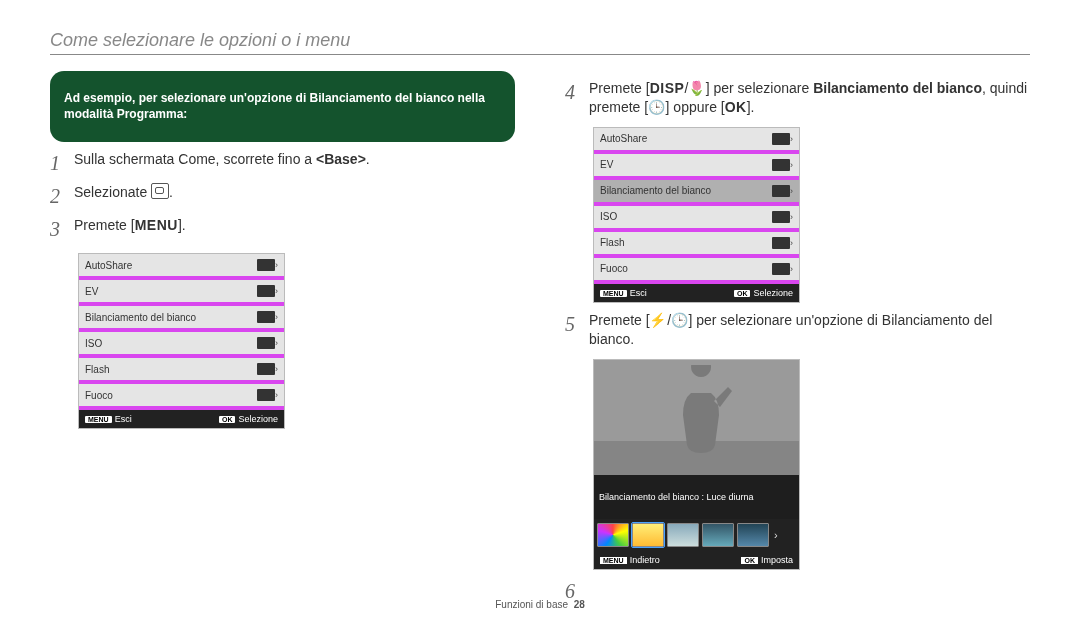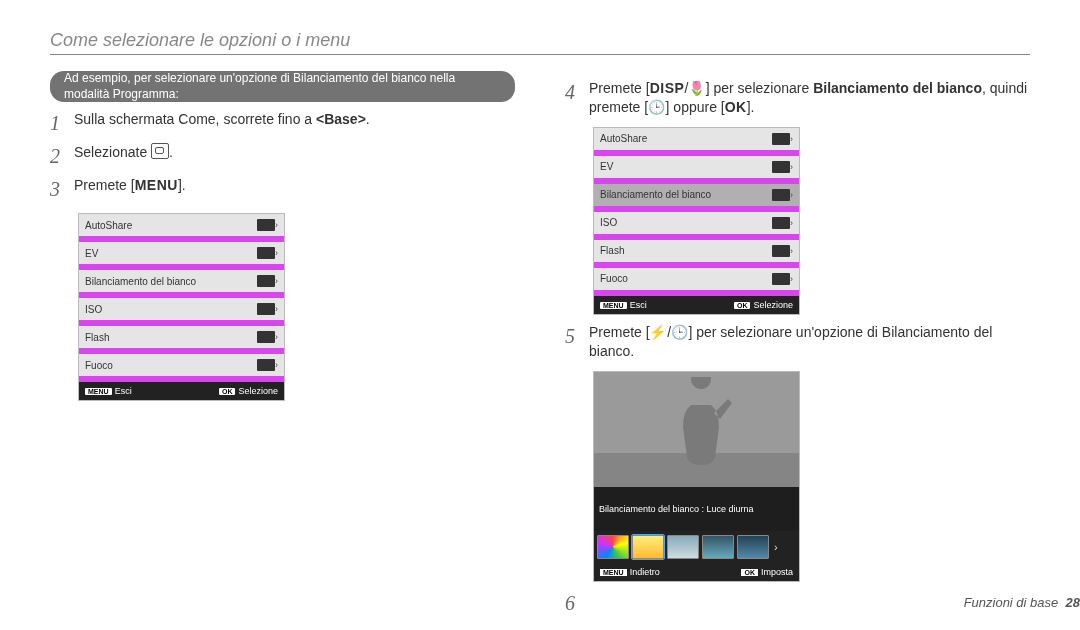--- a/index.html
+++ b/index.html
@@ -29,25 +29,25 @@
   }
   .columns {
     display: flex;
     gap: 50px;
   }
   .col {
     flex: 1;
     min-width: 0;
   }
   .example-pill {
-    background: #737373;
+    background: #14532d;
     color: #fff;
-    font-weight: 400;
+    font-weight: 700;
     font-size: 12px;
-    padding: 0 14px;
+    padding: 20px 14px;
     border-radius: 14px;
     line-height: 1.3;
   }
   ol.steps {
     list-style: none;
     padding: 0;
     margin: 8px 0 0 0;
   }
   ol.steps > li {
     display: flex;
@@ -95,21 +95,21 @@
     background: #ddd;
     margin: 10px 0 0 28px;
     font-size: 10px;
   }
   .menu-panel .row {
     display: flex;
     justify-content: space-between;
     align-items: center;
     height: 22px;
     background: #e5e5e5;
-    border-bottom: 6px solid #d946ef;
+    border-bottom: 4px solid #d946ef;
     padding: 0 6px;
   }
   .menu-panel .row.sel {
     background: #b0b0b0;
   }
   .menu-panel .row .lbl { flex: 1; }
   .menu-panel .row .ic {
     width: 18px; height: 12px;
     background: #333; border-radius: 1px;
     color:#fff; font-size:7px; text-align:center; line-height:12px;
@@ -171,26 +171,26 @@
     position: relative;
     overflow: hidden;
   }
   .wb-preview .strip .thumb.sel { outline: 1px solid #4aa3ff; }
   .wb-preview .strip .more {
     color: #ddd;
     font-size: 11px;
     padding: 0 2px;
   }
   .page-footer {
-    text-align: right;
-    font-size: 13px;
+    text-align: center;
+    font-size: 10px;
     color: #555;
     position: absolute;
     bottom: 20px;
-    left: 0; right: 0; font-style: italic;
+    left: 0; right: 0;
   }
   .bold { font-weight: 700; }
 </style>
 </head>
 <body>
 
 <div class="page">
   <div class="section-title">Come selezionare le opzioni o i menu</div>
   <hr class="title-divider">
 

